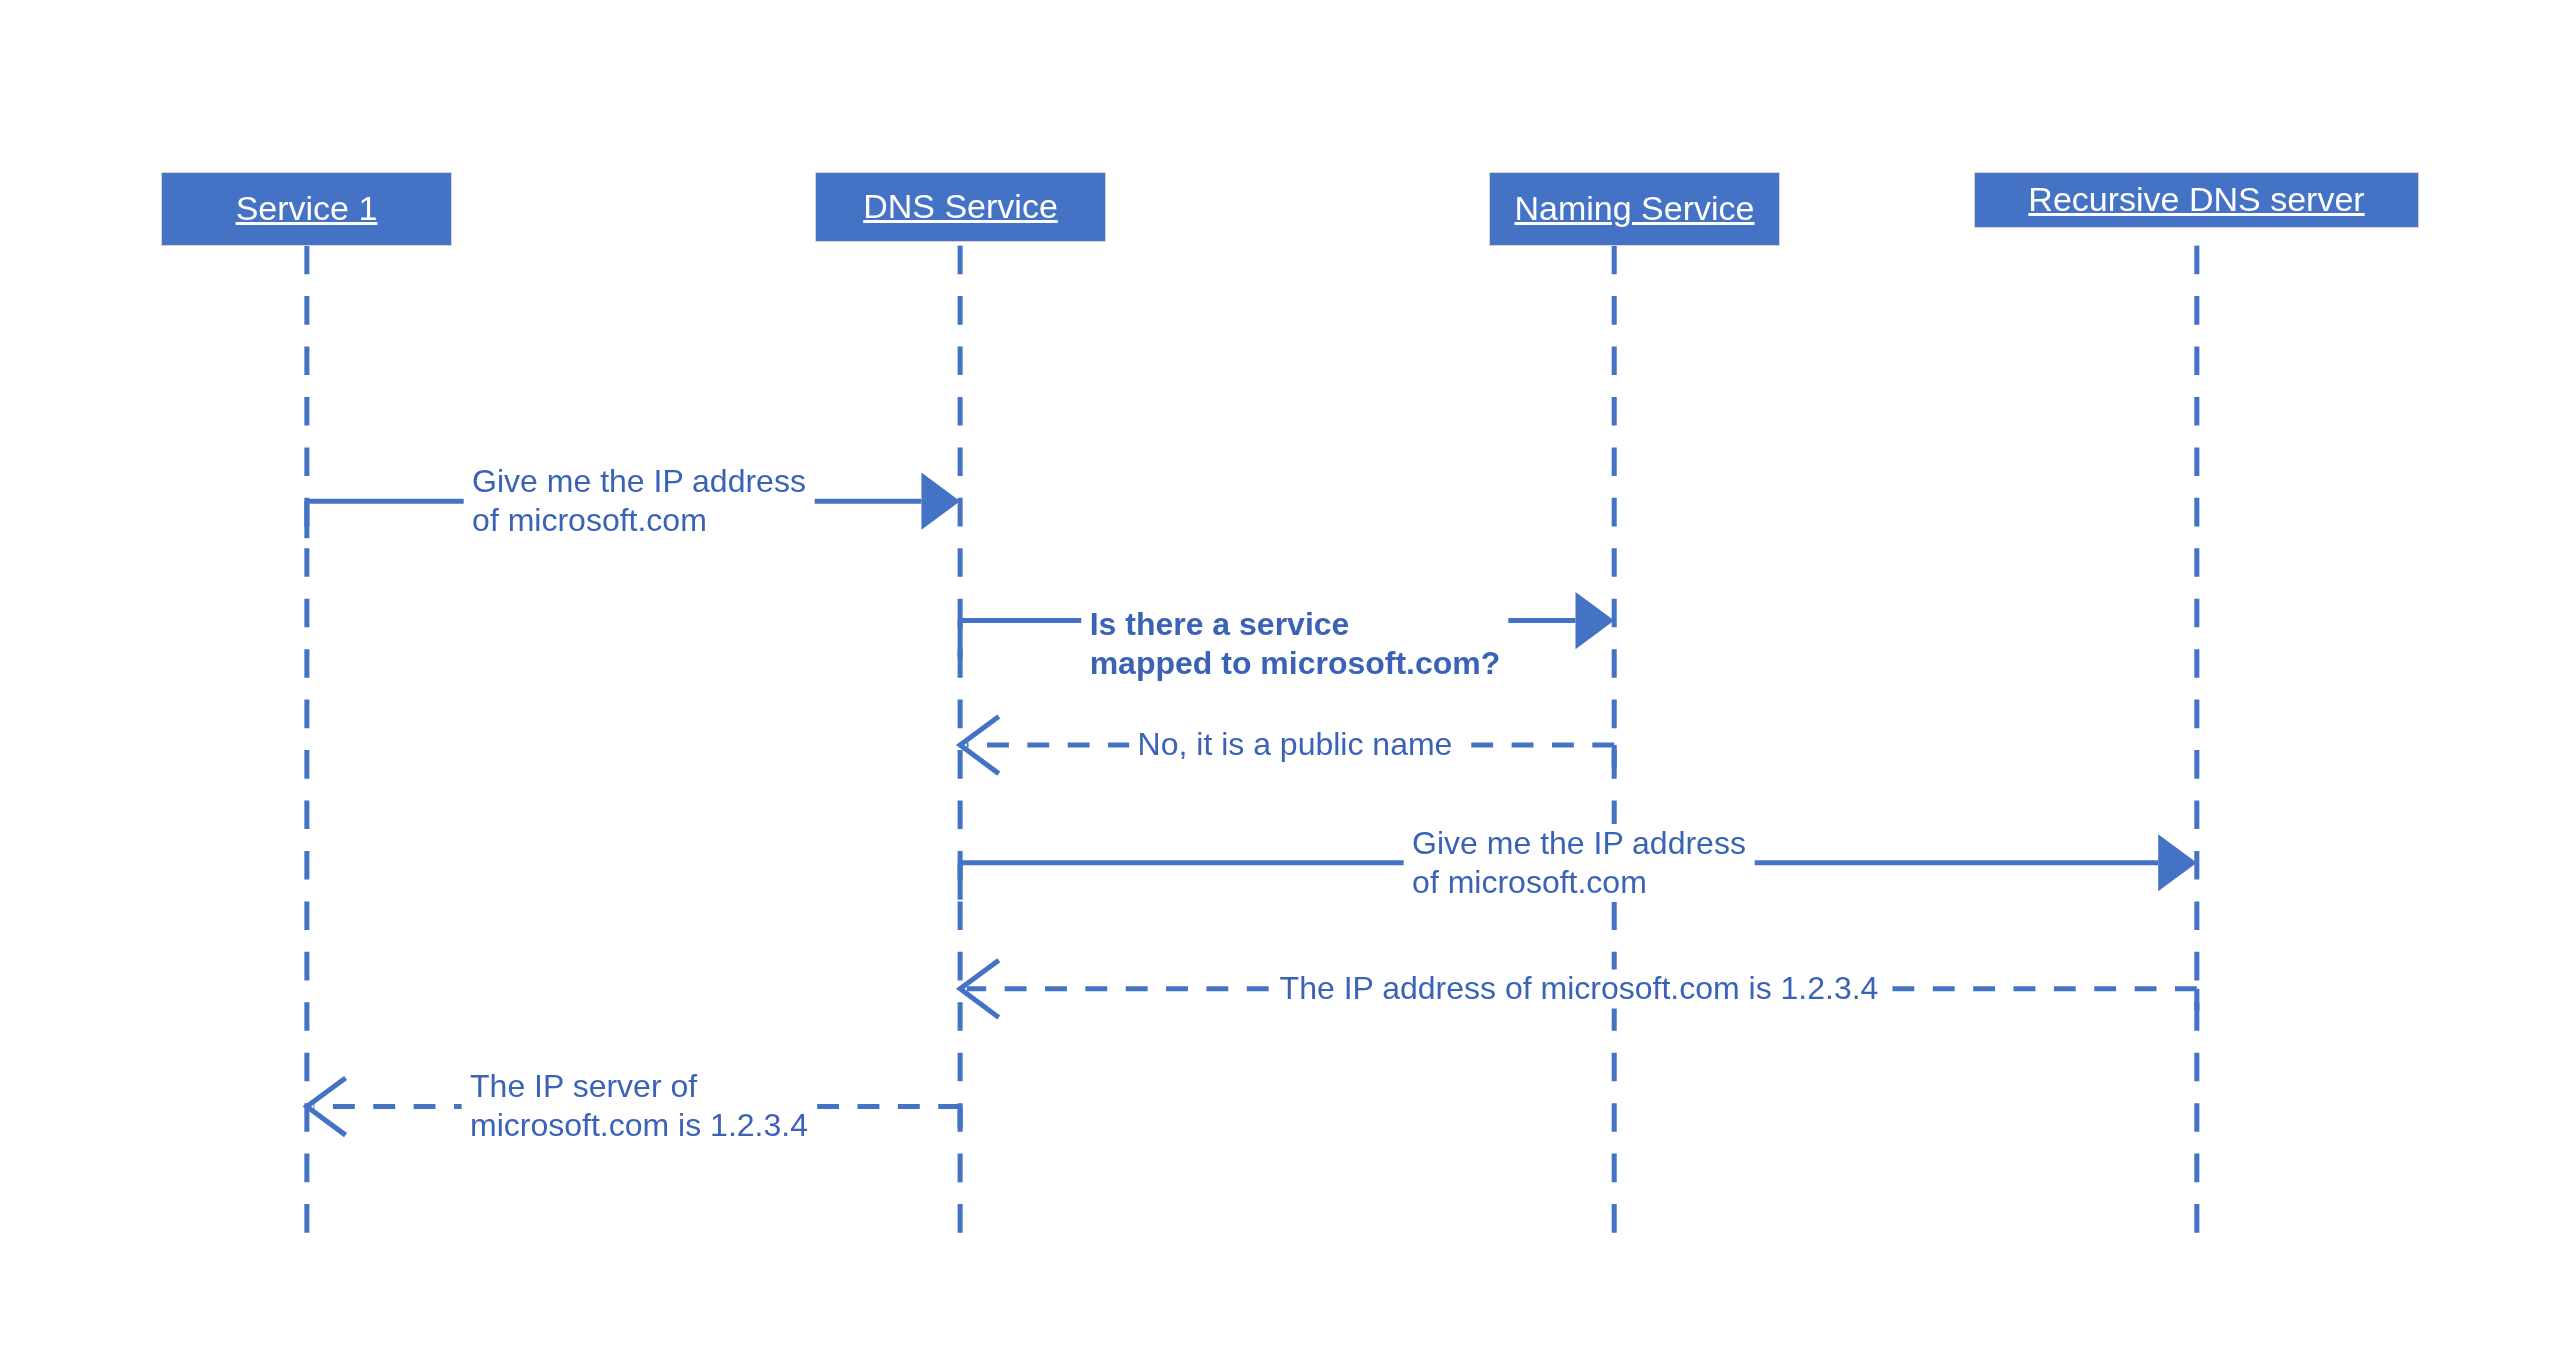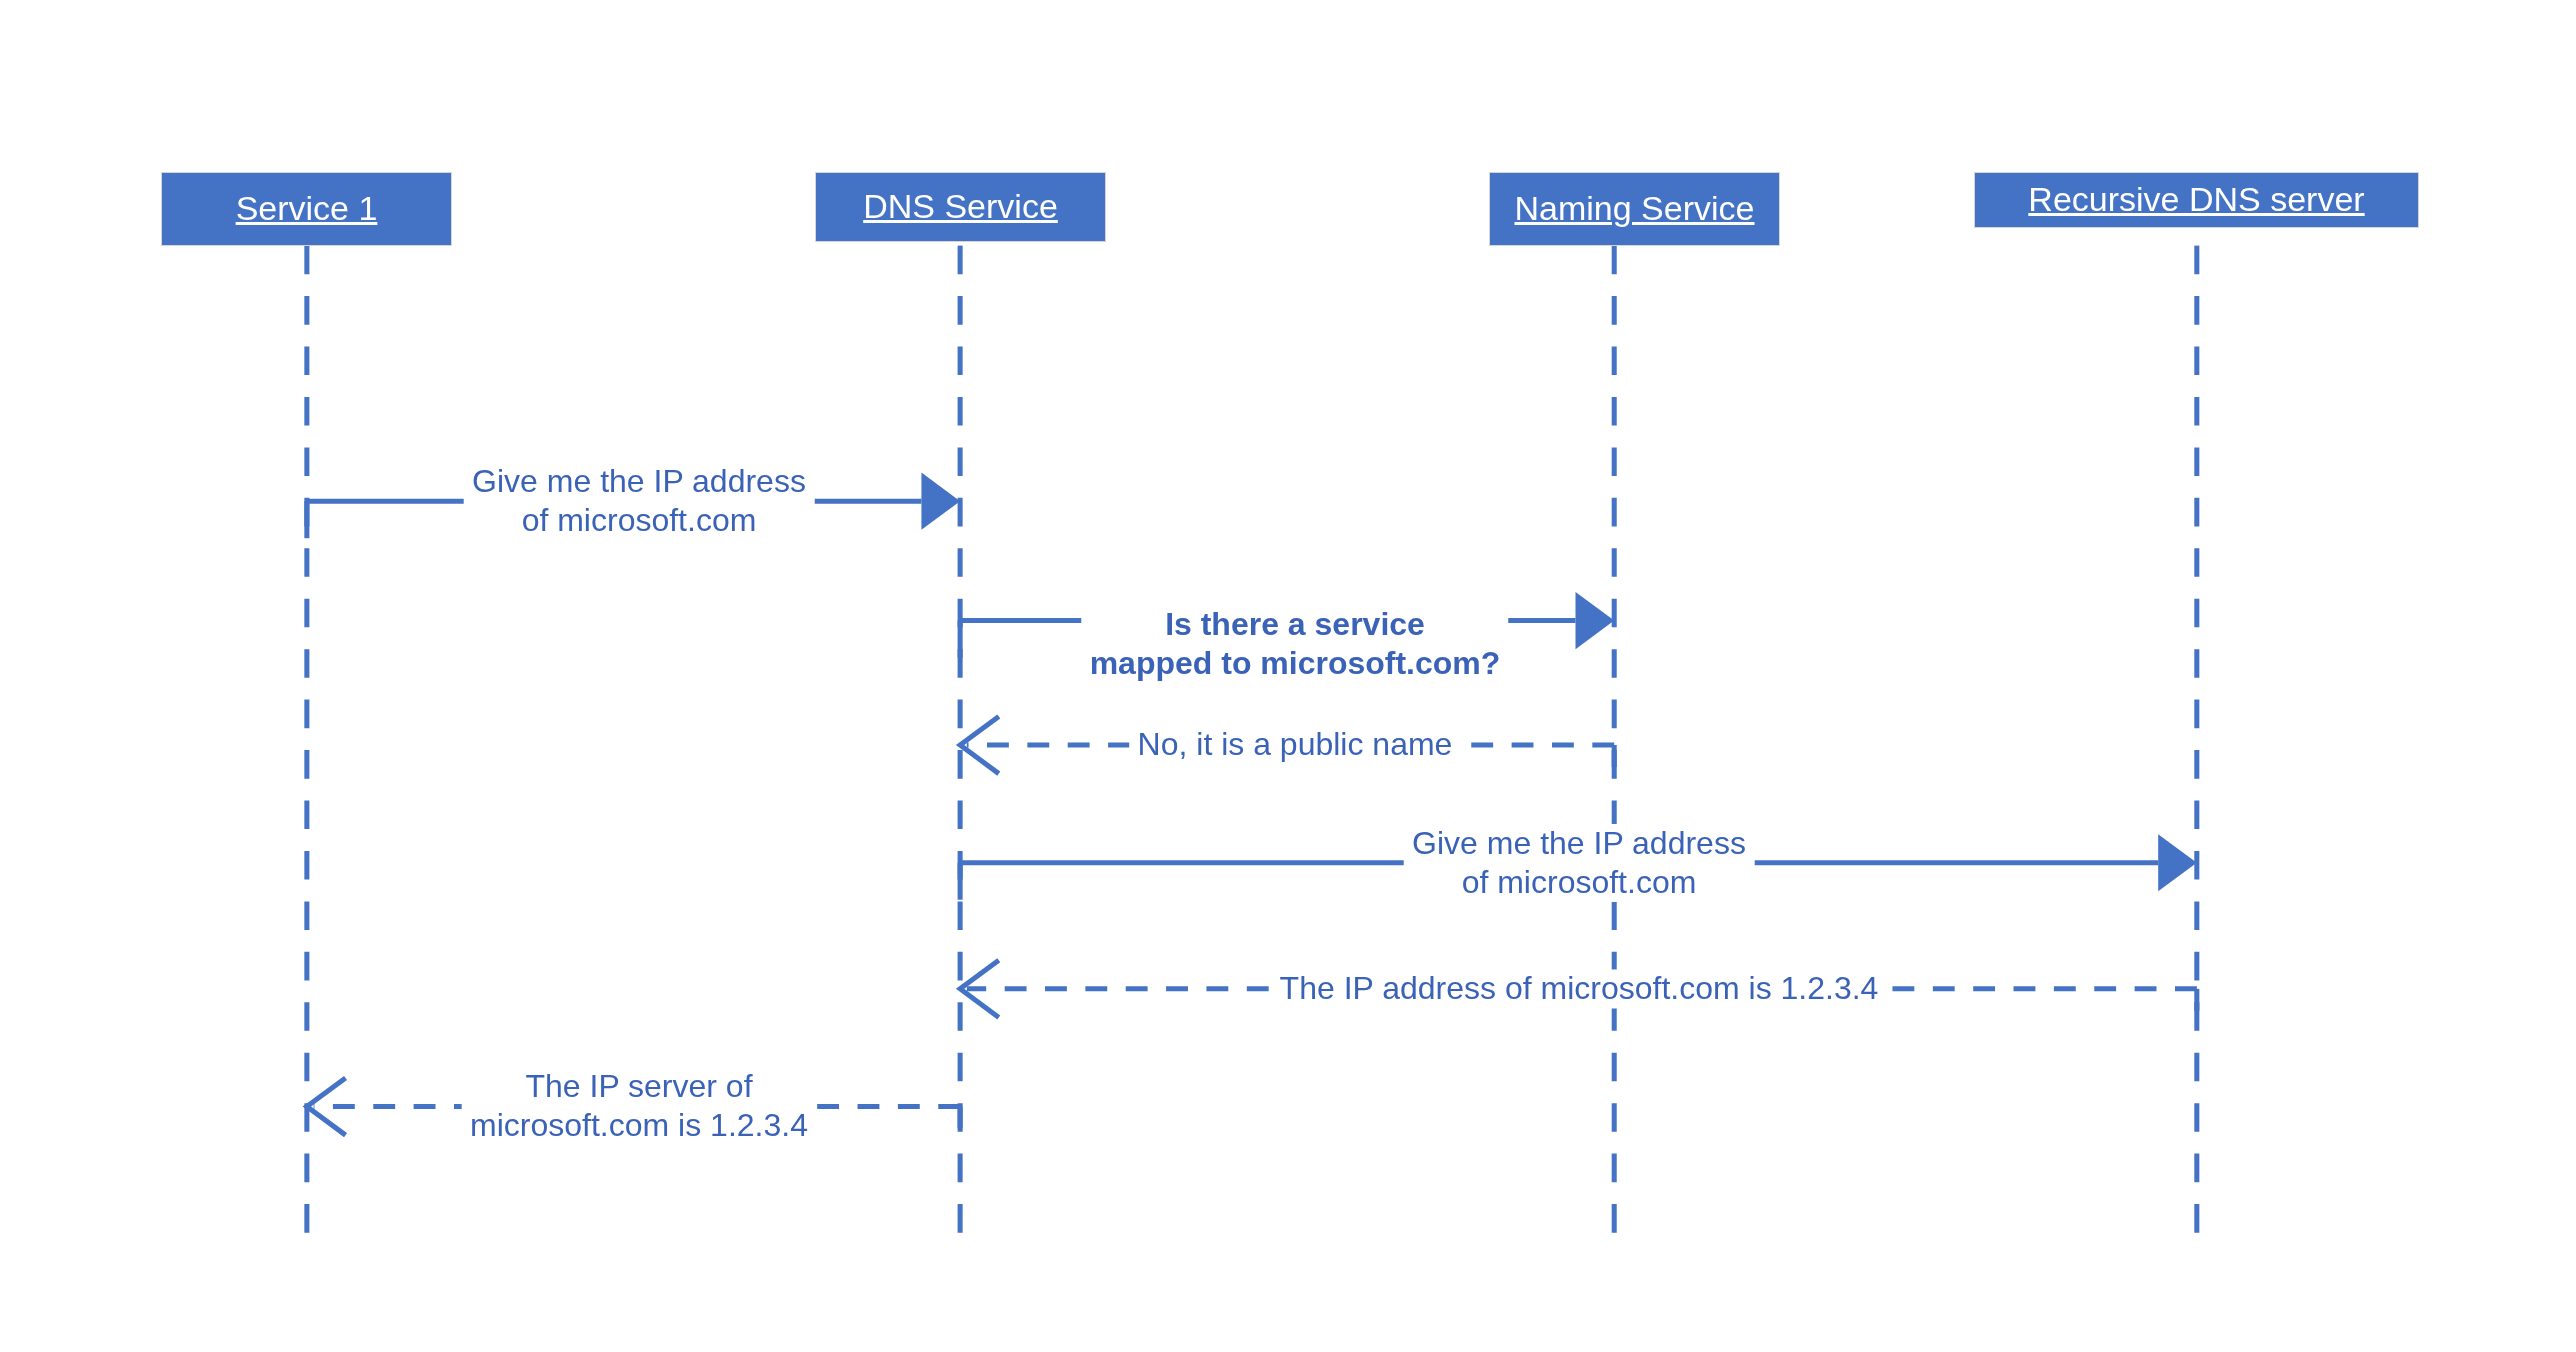--- a/index.html
+++ b/index.html
@@ -40,21 +40,20 @@
     line-height: 1.1;
     white-space: nowrap;
     text-decoration: underline;
   }
   .msg-label {
     position: absolute;
     color: #3A62B7;
     font-size: 32px;
     line-height: 1.22;
     font-family: "Liberation Sans", sans-serif;
-    text-align: center;
     white-space: pre-line;
     transform: translate(-50%, -50%);
     background: #ffffff;
     padding: 0 8.4px;
     box-sizing: border-box;
   }
 </style>
 </head>
 <body>
 

